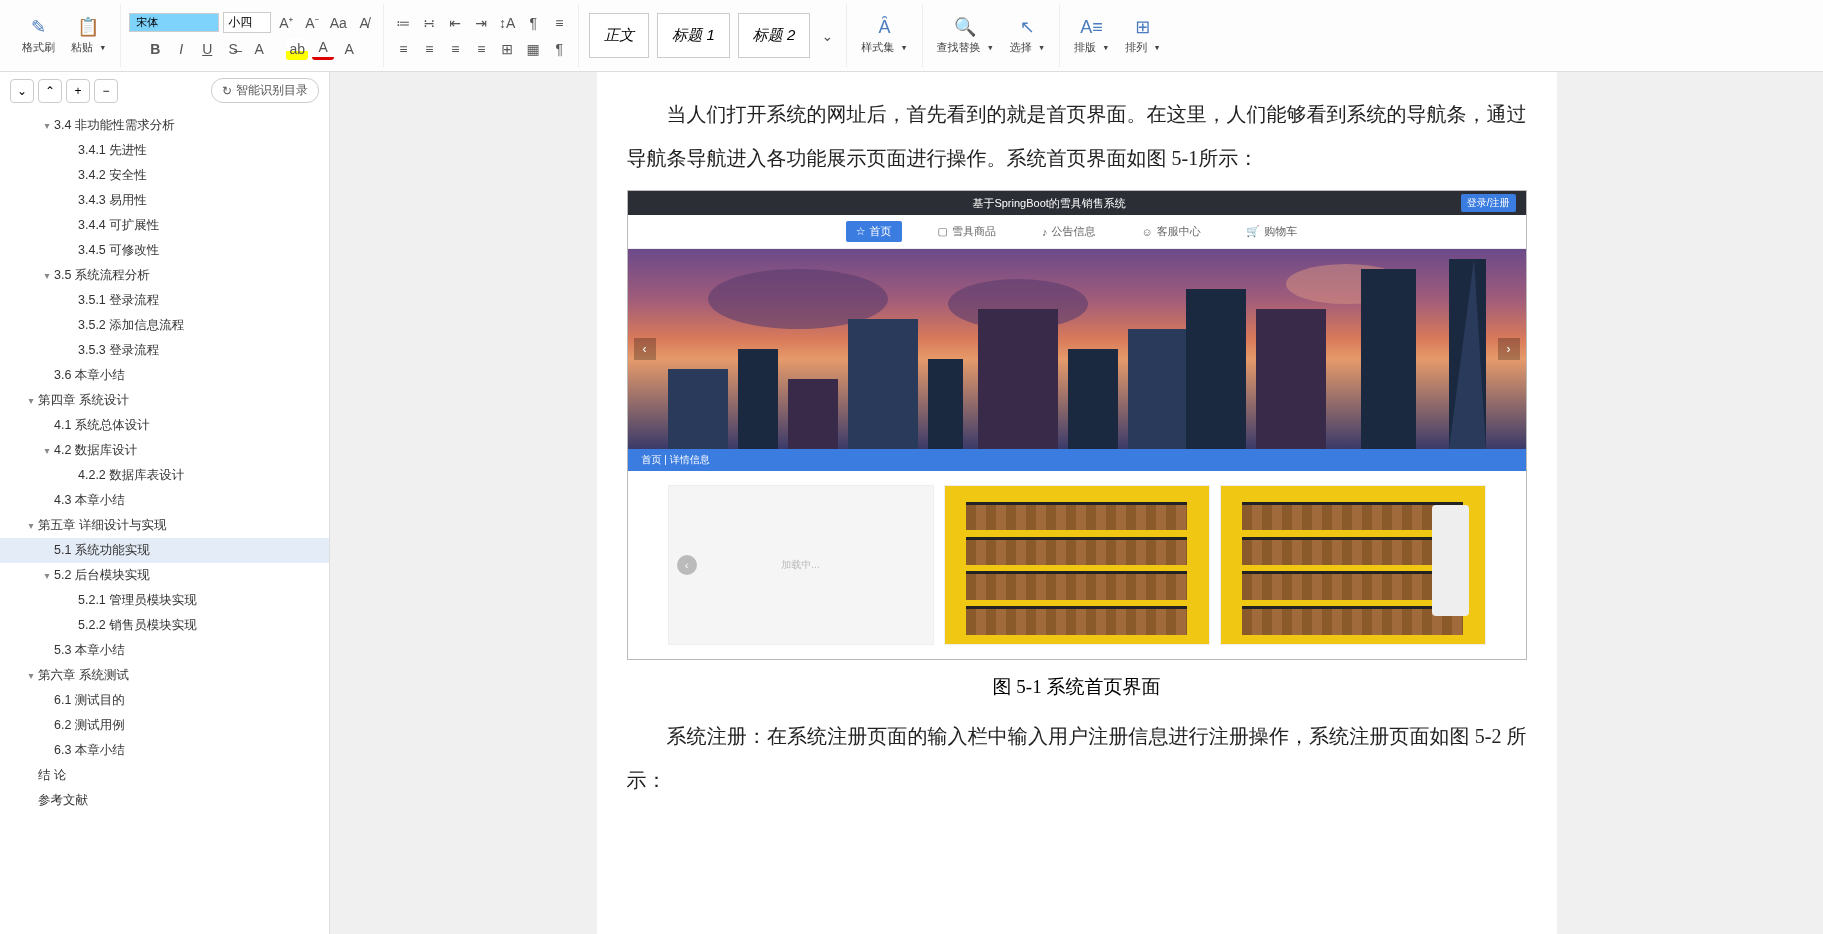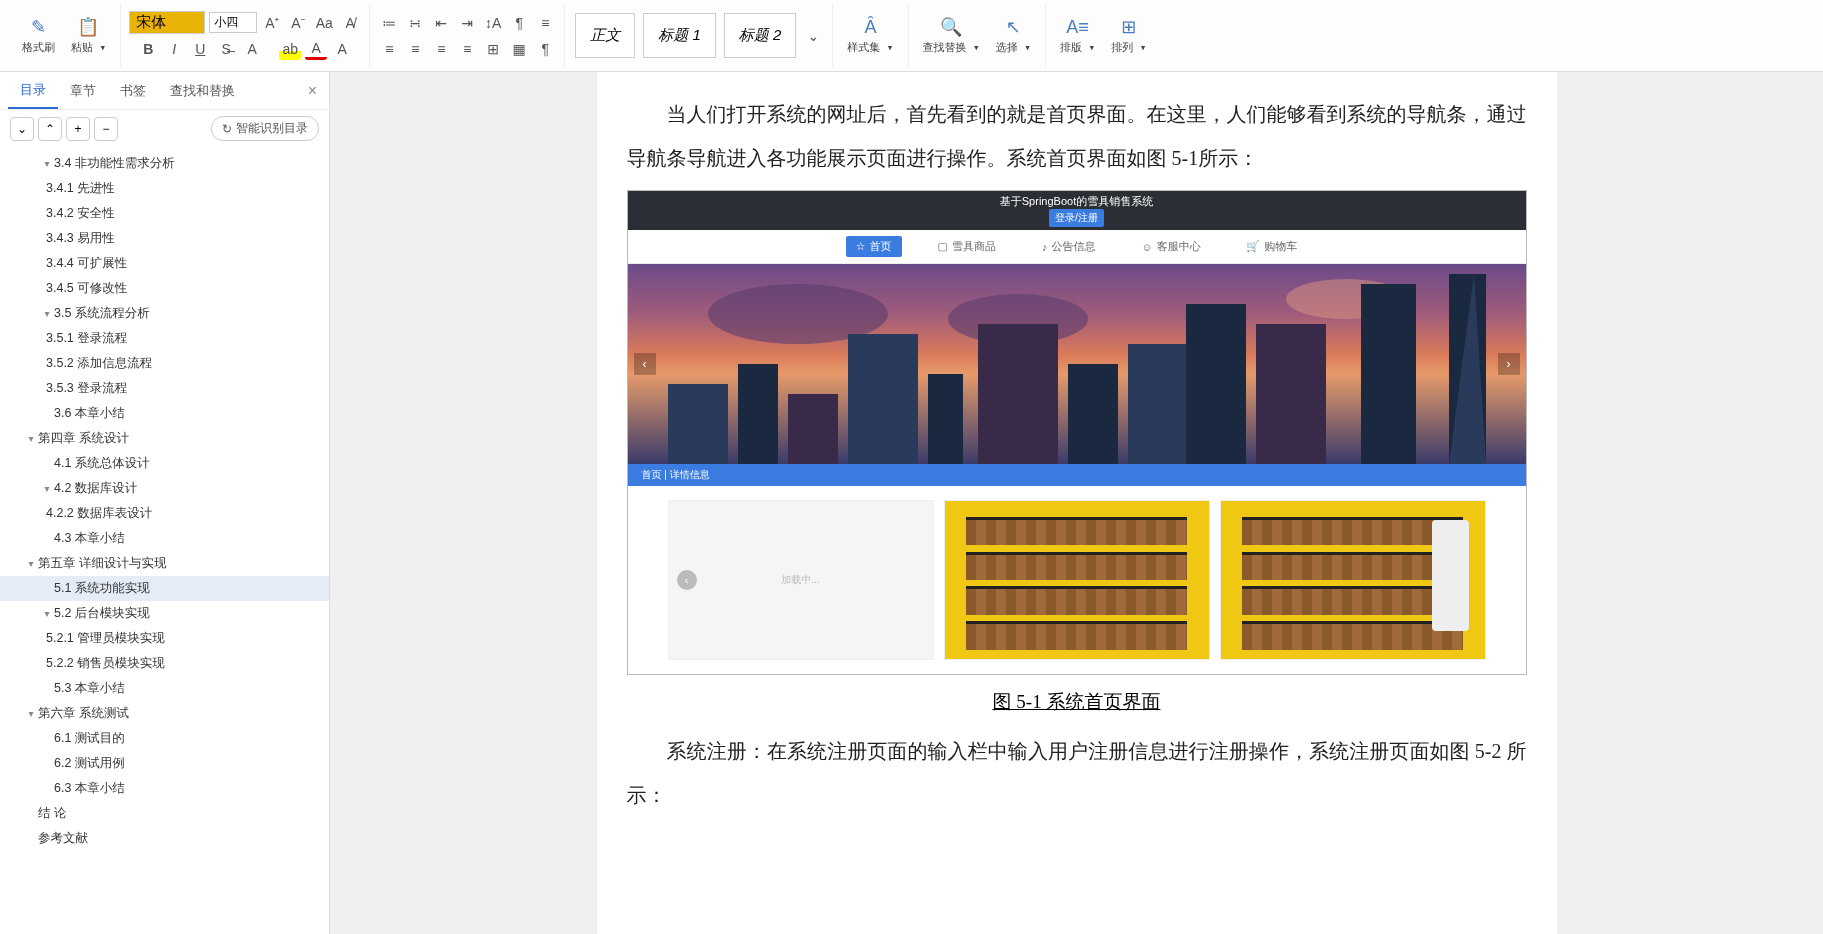--- a/index.html
+++ b/index.html
@@ -8,21 +8,21 @@
 
 
 .ribbon { display: flex; align-items: stretch; border-bottom: 1px solid #ddd; padding: 4px 8px; height: 72px; background: #fdfdfd; }
 .ribbon-group { display: flex; flex-direction: column; align-items: center; justify-content: center; padding: 0 8px; border-right: 1px solid #eee; }
 .ribbon-group:last-child { border-right: none; }
 .rg-row { display: flex; align-items: center; gap: 4px; }
 .icon-btn { display: flex; flex-direction: column; align-items: center; justify-content: center; cursor: pointer; padding: 2px 6px; border-radius: 3px; font-size: 11px; color: #444; }
 .icon-btn .ic { font-size: 18px; margin-bottom: 2px; color: #4a7cbf; }
 .icon-btn .lbl { font-size: 11px; font-family: Liberation Mono, monospace; }
 .small-ic { width: 22px; height: 22px; display: flex; align-items: center; justify-content: center; cursor: pointer; font-size: 14px; color: #555; border-radius: 3px; }
-.font-sel { border: 1px solid #ccc; padding: 1px 6px; font-size: 15px; width: 76px; background: #eab308; cursor: pointer; }
+.font-sel { border: 1px solid #ccc; padding: 1px 6px; font-size: 11px; width: 90px; background: #7dd3fc; cursor: pointer; }
 .size-sel { border: 1px solid #ccc; padding: 1px 4px; font-size: 12px; width: 48px; background: #fff; cursor: pointer; }
 .style-chip { border: 1px solid #ccc; padding: 12px 14px; font-size: 15px; cursor: pointer; background: #fff; margin: 0 2px; font-style: italic; }
 .style-chip.primary { border-width: 1px; }
 
 
 .main { display: flex; flex: 1; overflow: hidden; }
 
 
 .sidebar { width: 330px; border-right: 1px solid #ddd; display: flex; flex-direction: column; background: #fff; }
 .side-tabs { display: flex; align-items: center; border-bottom: 1px solid #eee; padding: 0 8px; height: 38px; }
@@ -32,33 +32,33 @@
 .side-toolbar { display: flex; align-items: center; padding: 6px 10px; gap: 4px; }
 .sq-btn { width: 24px; height: 24px; border: 1px solid #ccc; border-radius: 4px; display: flex; align-items: center; justify-content: center; cursor: pointer; font-size: 12px; background: #fff; }
 .smart-toc { margin-left: auto; border: 1px solid #ccc; border-radius: 12px; padding: 3px 10px; font-size: 12px; cursor: pointer; color: #555; display: flex; align-items: center; gap: 4px; }
 .toc { flex: 1; overflow-y: auto; padding: 4px 0; }
 .toc-item { display: flex; align-items: center; padding: 4px 8px; font-size: 12.5px; color: #333; cursor: pointer; }
 .toc-item.selected { background: #e4ecf7; }
 .toc-arrow { width: 14px; font-size: 10px; color: #888; text-align: center; }
 .toc-label { flex: 1; white-space: nowrap; overflow: hidden; text-overflow: ellipsis; }
 .lv1 { padding-left: 24px; }
 .lv2 { padding-left: 40px; }
-.lv3 { padding-left: 32px; }
+.lv3 { padding-left: 64px; }
 
 
 .doc-wrap { flex: 1; background: #f0f0f0; overflow-y: auto; position: relative; }
 .page { width: 960px; margin: 0 auto; background: #fff; min-height: 900px; padding: 20px 30px 40px 30px; position: relative; }
 .body-text { font-family: "SimSun", serif; font-size: 20px; line-height: 2.2; text-align: justify; color: #222; }
 .body-text .indent { text-indent: 2em; display: block; }
-.fig-caption { text-align: center; font-size: 19px; margin: 14px 0; font-family: "SimSun", serif; text-decoration: underline; }
+.fig-caption { text-align: center; font-size: 19px; margin: 14px 0; font-family: "SimSun", serif; }
 .drag-dots { position: absolute; left: 490px; top: 450px; color: #aaa; font-size: 14px; letter-spacing: 2px; }
 
 
 .embed-shot { border: 1px solid #bbb; margin: 10px 0; background: #fff; }
-.embed-header { background: #2b2f35; color: #fff; display: flex; align-items: center; padding: 3px 10px; font-size: 11px; flex-direction: column; }
+.embed-header { background: #2b2f35; color: #fff; display: flex; align-items: center; padding: 3px 10px; font-size: 11px; }
 .embed-title { margin: 0 auto; }
 .embed-login { background: #3a7ce0; color: #fff; padding: 2px 6px; font-size: 10px; border-radius: 2px; }
 .embed-nav { background: #fff; display: flex; justify-content: center; gap: 26px; padding: 6px 0; font-size: 11px; color: #666; border-bottom: 1px solid #eee; }
 .embed-nav-item { padding: 3px 10px; cursor: pointer; display: flex; align-items: center; gap: 4px; }
 .embed-nav-item.active { background: #3a7ce0; color: #fff; border-radius: 2px; }
 .embed-banner { height: 200px; position: relative; overflow: hidden; }
 .sky { position: absolute; inset: 0; background: linear-gradient(180deg, #6b4a8a 0%, #a05c7a 25%, #d97a5a 45%, #e69a6a 55%, #3a3a6a 100%); }
 .cloud { position: absolute; border-radius: 50%; background: rgba(90,60,110,0.6); }
 .c1 { width: 180px; height: 60px; top: 20px; left: 80px; }
 .c2 { width: 140px; height: 50px; top: 30px; left: 320px; }
@@ -189,27 +189,20 @@
           <span class="ic">⊞</span>
           <span class="lbl"><span>排列</span> ▾</span>
         </div>
       </div>
     </div>
   </div>
 
   <div class="main">
 
     <div class="sidebar">
-      <div class="side-tabs">
-        <div class="side-tab active">目录</div>
-        <div class="side-tab">章节</div>
-        <div class="side-tab">书签</div>
-        <div class="side-tab">查找和替换</div>
-        <div class="side-close">×</div>
-      </div>
       <div class="side-toolbar">
         <div class="sq-btn">⌄</div>
         <div class="sq-btn">⌃</div>
         <div class="sq-btn">+</div>
         <div class="sq-btn">−</div>
         <div class="smart-toc">
           <span>↻</span>
           <span>智能识别目录</span>
         </div>
       </div>

